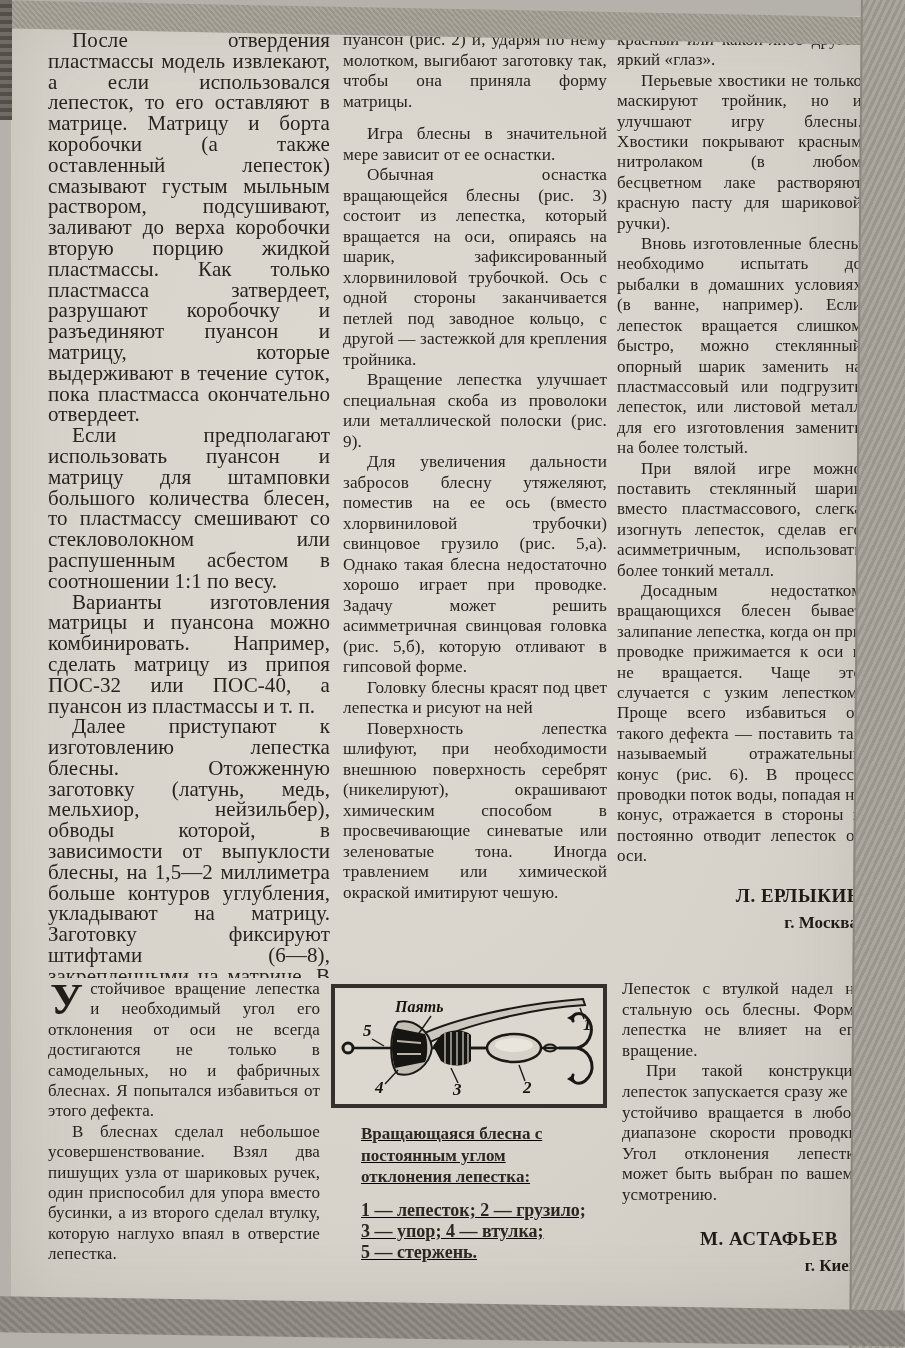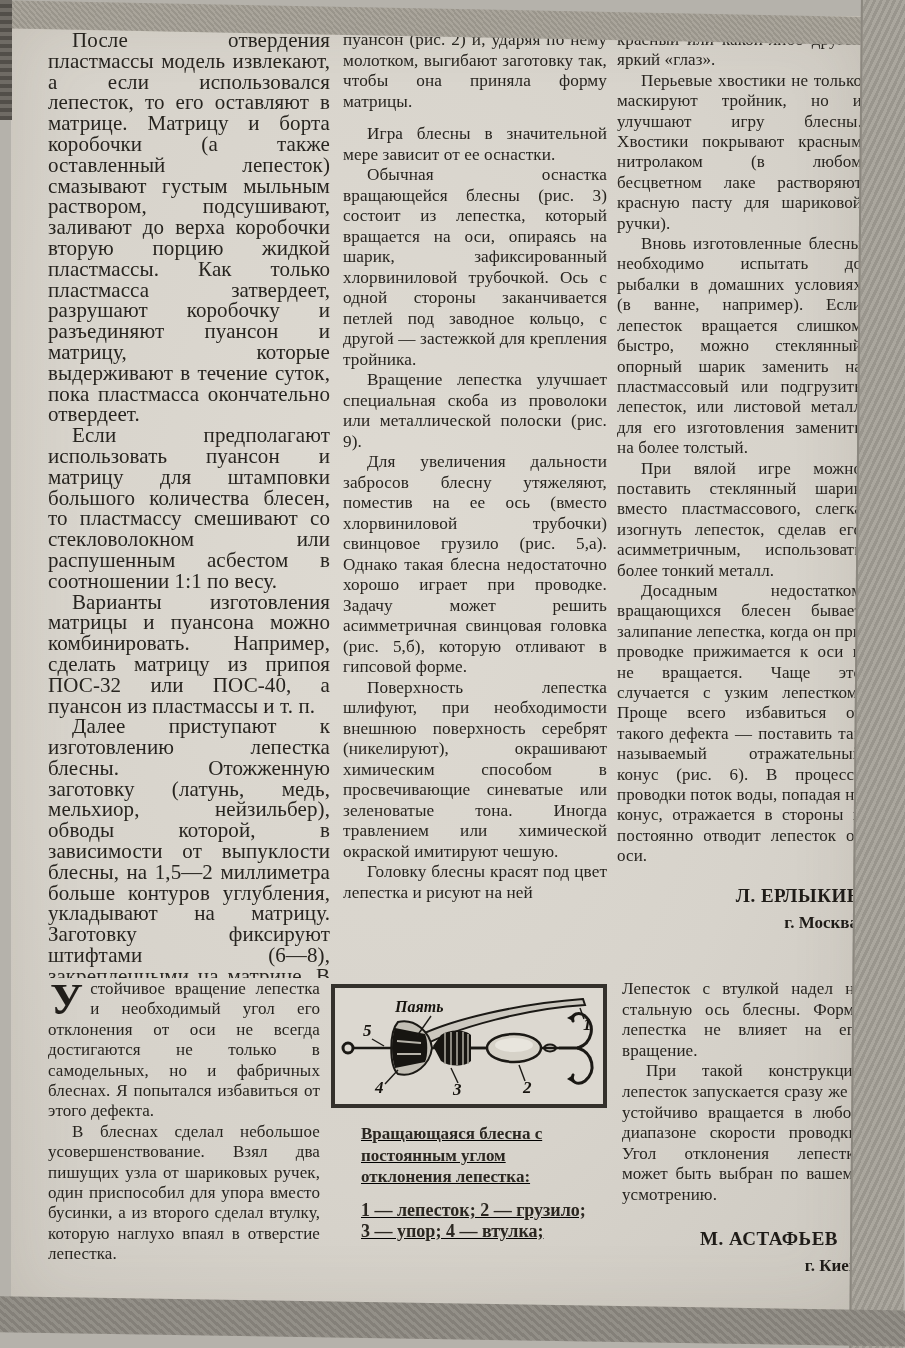--- a/index.html
+++ b/index.html
@@ -99,22 +99,22 @@
         <p class="ind">Если предполагают использовать пуансон и матрицу для штамповки большого количества блесен, то пластмассу смешивают со стекловолокном или распушенным асбестом в соотношении 1:1 по весу.</p>
         <p class="ind">Варианты изготовления матрицы и пуансона можно комбинировать. Например, сделать матрицу из припоя ПОС-32 или ПОС-40, а пуансон из пластмассы и т. п.</p>
         <p class="ind">Далее приступают к изготовлению лепестка блесны. Отожженную заготовку (латунь, медь, мельхиор, нейзильбер), обводы которой, в зависимости от выпуклости блесны, на 1,5—2 миллиметра больше контуров углубления, укладывают на матрицу. Заготовку фиксируют штифтами (6—8), закрепленными на матрице. В пуансоне сверлят контротверстия под штифты, они же являются направляющими.</p>
       </div>
       <div class="col c2">
         <p>пуансон (рис. 2) и, ударяя по нему молотком, выгибают заготовку так, чтобы она приняла форму матрицы.</p>
         <p class="ind sp">Игра блесны в значительной мере зависит от ее оснастки.</p>
         <p class="ind">Обычная оснастка вращающейся блесны (рис. 3) состоит из лепестка, который вращается на оси, опираясь на шарик, зафиксированный хлорвиниловой трубочкой. Ось с одной стороны заканчивается петлей под заводное кольцо, с другой — застежкой для крепления тройника.</p>
         <p class="ind">Вращение лепестка улучшает специальная скоба из проволоки или металлической полоски (рис. 9).</p>
         <p class="ind">Для увеличения дальности забросов блесну утяжеляют, поместив на ее ось (вместо хлорвиниловой трубочки) свинцовое грузило (рис. 5,а). Однако такая блесна недостаточно хорошо играет при проводке. Задачу может решить асимметричная свинцовая головка (рис. 5,б), которую отливают в гипсовой форме.</p>
+        <p class="ind">Головку блесны красят под цвет лепестка и рисуют на ней</p>
         <p class="ind">Поверхность лепестка шлифуют, при необходимости внешнюю поверхность серебрят (никелируют), окрашивают химическим способом в просвечивающие синеватые или зеленоватые тона. Иногда травлением или химической окраской имитируют чешую.</p>
-        <p class="ind">Головку блесны красят под цвет лепестка и рисуют на ней</p>
       </div>
       <div class="col c3">
         <p>красный или какой-либо другой яркий «глаз».</p>
         <p class="ind">Перьевые хвостики не только маскируют тройник, но и улучшают игру блесны. Хвостики покрывают красным нитролаком (в любом бесцветном лаке растворяют красную пасту для шариковой ручки).</p>
         <p class="ind">Вновь изготовленные блесны необходимо испытать до рыбалки в домашних условиях (в ванне, например). Если лепесток вращается слишком быстро, можно стеклянный опорный шарик заменить на пластмассовый или подгрузить лепесток, или листовой металл для его изготовления заменить на более толстый.</p>
         <p class="ind">При вялой игре можно поставить стеклянный шарик вместо пластмассового, слегка изогнуть лепесток, сделав его асимметричным, использовать более тонкий металл.</p>
         <p class="ind">Досадным недостатком вращающихся блесен бывает залипание лепестка, когда он при проводке прижимается к оси и не вращается. Чаще это случается с узким лепестком. Проще всего избавиться от такого дефекта — поставить так называемый отражательный конус (рис. 6). В процессе проводки поток воды, попадая на конус, отражается в стороны и постоянно отводит лепесток от оси.</p>
         <div class="author">
           <div class="nm">Л. ЕРЛЫКИН</div>
           <div class="city">г. Москва</div>
@@ -175,20 +175,21 @@
             <line x1="50" y1="96" x2="63" y2="82" stroke="#1b1915" stroke-width="1.4"></line>
             <text x="28" y="48" font-size="17" font-style="italic" font-weight="bold">5</text>
             <line x1="37" y1="51" x2="49" y2="58" stroke="#1b1915" stroke-width="1.4"></line>
           </svg>
         </div>
         <div class="cap">
           <div class="cap-title">Вращающаяся блесна с постоянным углом отклонения лепестка:</div>
           <div class="legend">
             <div>1 — лепесток; 2 — грузило;</div>
             <div>3 — упор; 4 — втулка;</div>
+            <div>5 — стержень.</div>
           </div>
         </div>
       </div>
 
       <div class="col b3">
         <p>Лепесток с втулкой надел на стальную ось блесны. Форма лепестка не влияет на его вращение.</p>
         <p class="ind">При такой конструкции лепесток запускается сразу же и устойчиво вращается в любом диапазоне скорости проводки. Угол отклонения лепестка может быть выбран по вашему усмотрению.</p>
         <div class="author author2">
           <span class="nm">М. АСТАФЬЕВ</span>
           <div class="city">г. Киев</div>

